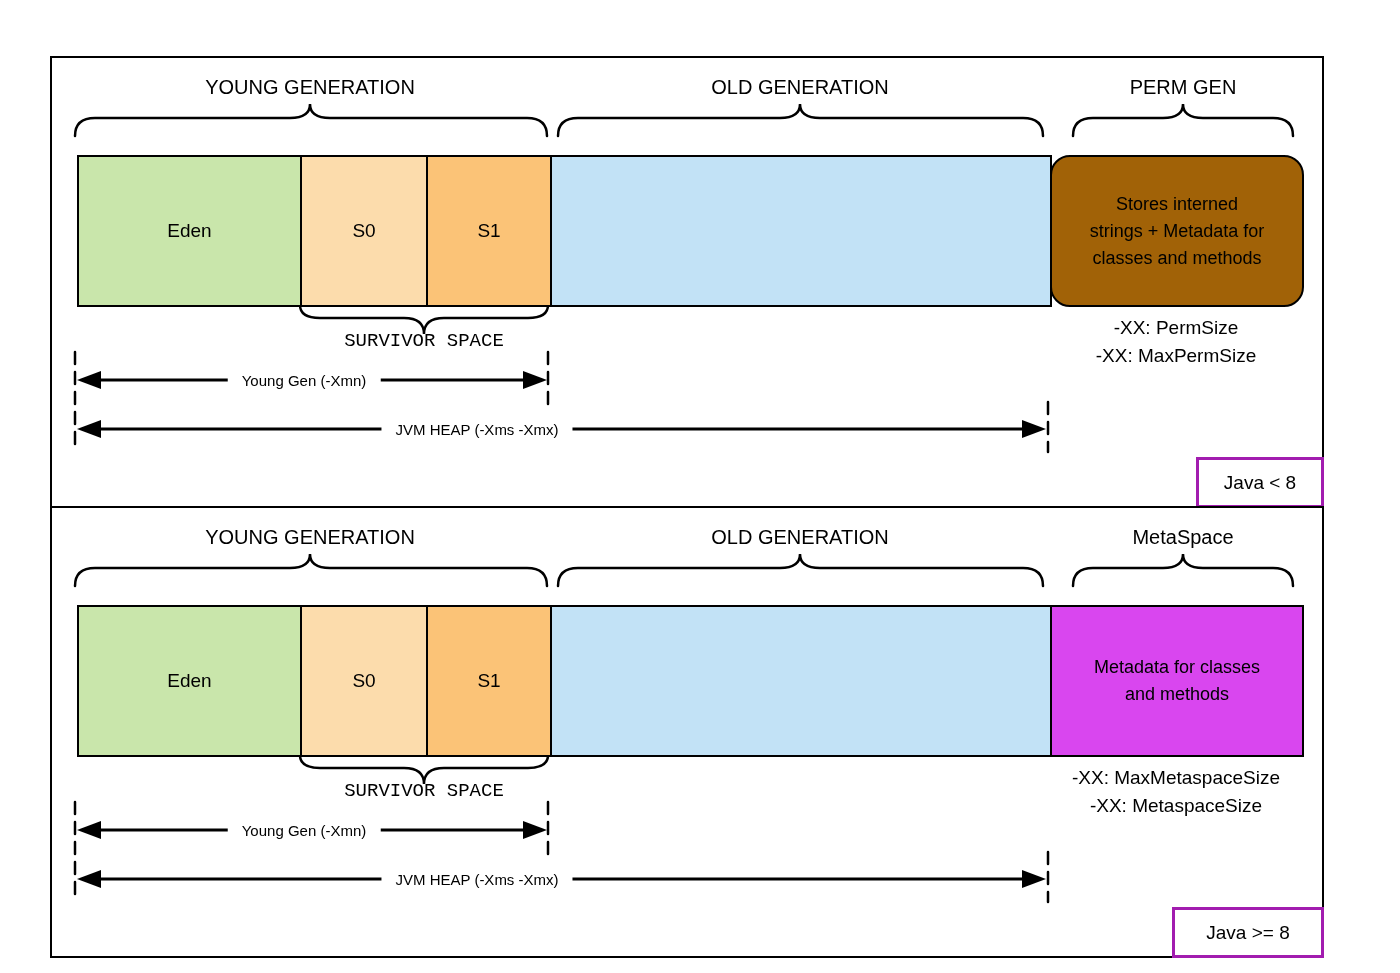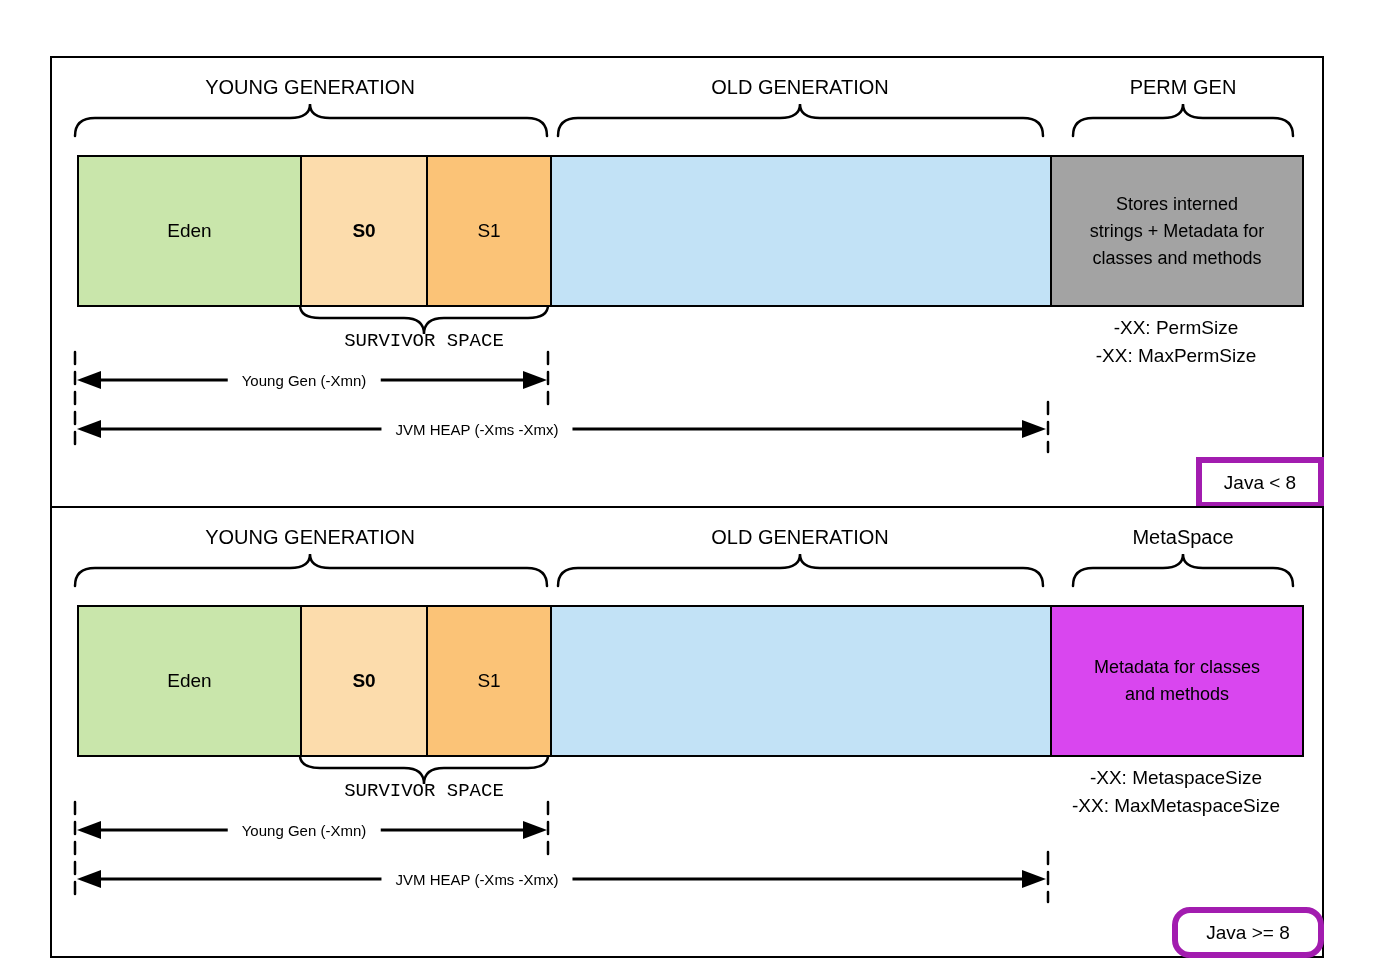--- a/index.html
+++ b/index.html
@@ -9,33 +9,33 @@
   .panel-2{top:506px;}
   .panel-svg{position:absolute;left:0;top:0;width:1270px;height:396px;}
   .panel-svg path{fill:none;stroke:#000;stroke-width:2.5;stroke-linecap:round;}
   .panel-svg line{stroke:#000;stroke-width:3;}
   .panel-svg .dash{stroke:#000;stroke-width:2.5;stroke-dasharray:12 8;}
   .panel-svg polygon{fill:#000;stroke:none;}
   .gen-label{position:absolute;top:18px;transform:translateX(-50%);font-size:20px;white-space:nowrap;}
   .membox{position:absolute;top:97px;height:152px;border:2px solid #000;box-sizing:border-box;
           display:flex;align-items:center;justify-content:center;font-size:19px;}
   .box-eden{left:25px;width:225px;}
-  .box-s0{left:248px;width:128px;font-weight:bold;}
+  .box-s0{left:248px;width:128px;}
   .box-s1{left:374px;width:126px;}
   .box-old{left:498px;width:502px;}
   .box-right{left:998px;width:254px;flex-direction:column;font-size:18px;line-height:27px;text-align:center;padding:0 8px;}
   .survivor-label{position:absolute;left:372px;top:272px;transform:translateX(-50%);font-size:19px;white-space:nowrap;font-family:Liberation Mono, monospace;}
   .arrow-label{position:absolute;transform:translate(-50%,-50%);background:#fff;padding:0 14px;font-size:15px;white-space:nowrap;}
   .young-arrow-label{left:252px;top:322px;}
   .heap-arrow-label{left:425px;top:371px;}
   .size-flags{position:absolute;left:1124px;top:256px;transform:translateX(-50%);font-size:19px;line-height:28px;text-align:center;white-space:nowrap;}
-  .version-box{position:absolute;right:-2px;bottom:-2px;height:51px;border:6px solid #a21caf;box-sizing:border-box;
+  .version-box{position:absolute;right:-2px;bottom:-2px;height:51px;border:3px solid #a21caf;box-sizing:border-box;
                background:#fff;display:flex;align-items:center;justify-content:center;font-size:19px;white-space:nowrap;}
   .vb-1{width:128px;}
-  .vb-2{width:152px;border-radius:18px;}
+  .vb-2{width:152px;}
 </style>
 </head>
 <body>
 
 <section class="panel panel-1">
   <svg class="panel-svg" viewBox="0 0 1270 396">
     <path d="M 23,78 Q 23,60 43,60 L 238,60 Q 258,60 258,46 Q 258,60 278,60 L 475,60 Q 495,60 495,78"></path>
     <path d="M 506,78 Q 506,60 526,60 L 728,60 Q 748,60 748,46 Q 748,60 768,60 L 971,60 Q 991,60 991,78"></path>
     <path d="M 1021,78 Q 1021,60 1041,60 L 1111,60 Q 1131,60 1131,46 Q 1131,60 1151,60 L 1221,60 Q 1241,60 1241,78"></path>
     <path d="M 248,247 Q 248,260 268,260 L 352,260 Q 372,260 372,276 Q 372,260 392,260 L 476,260 Q 496,260 496,247"></path>
@@ -57,21 +57,21 @@
   <div class="membox box-eden" style="background-color: rgb(201, 230, 171);">
     <span>Eden</span>
   </div>
   <div class="membox box-s0" style="background-color: rgb(252, 220, 172);">
     <span>S0</span>
   </div>
   <div class="membox box-s1" style="background-color: rgb(251, 195, 119);">
     <span>S1</span>
   </div>
   <div class="membox box-old" style="background-color: rgb(194, 226, 246);"></div>
-  <div class="membox box-right" style="background-color: #a3a3a3;">
+  <div class="membox box-right" style="background-color: #a16207; border-radius: 20px;">
     <div>Stores interned</div>
     <div>strings + Metadata for</div>
     <div>classes and methods</div>
   </div>
 
   <div class="survivor-label">SURVIVOR SPACE</div>
 
   <div class="size-flags">
     <div>-XX: PermSize</div>
     <div>-XX: MaxPermSize</div>
@@ -117,22 +117,22 @@
   </div>
   <div class="membox box-old" style="background-color: rgb(194, 226, 246);"></div>
   <div class="membox box-right" style="background-color: #d946ef; justify-content: center;">
     <div>Metadata for classes</div>
     <div>and methods</div>
   </div>
 
   <div class="survivor-label">SURVIVOR SPACE</div>
 
   <div class="size-flags">
+    <div>-XX: MaxMetaspaceSize</div>
     <div>-XX: MetaspaceSize</div>
-    <div>-XX: MaxMetaspaceSize</div>
   </div>
 
   <div class="arrow-label young-arrow-label">Young Gen (-Xmn)</div>
   <div class="arrow-label heap-arrow-label">JVM HEAP (-Xms -Xmx)</div>
 
   <div class="version-box vb-2">
     <span>Java &gt;= 8</span>
   </div>
 </section>
 

